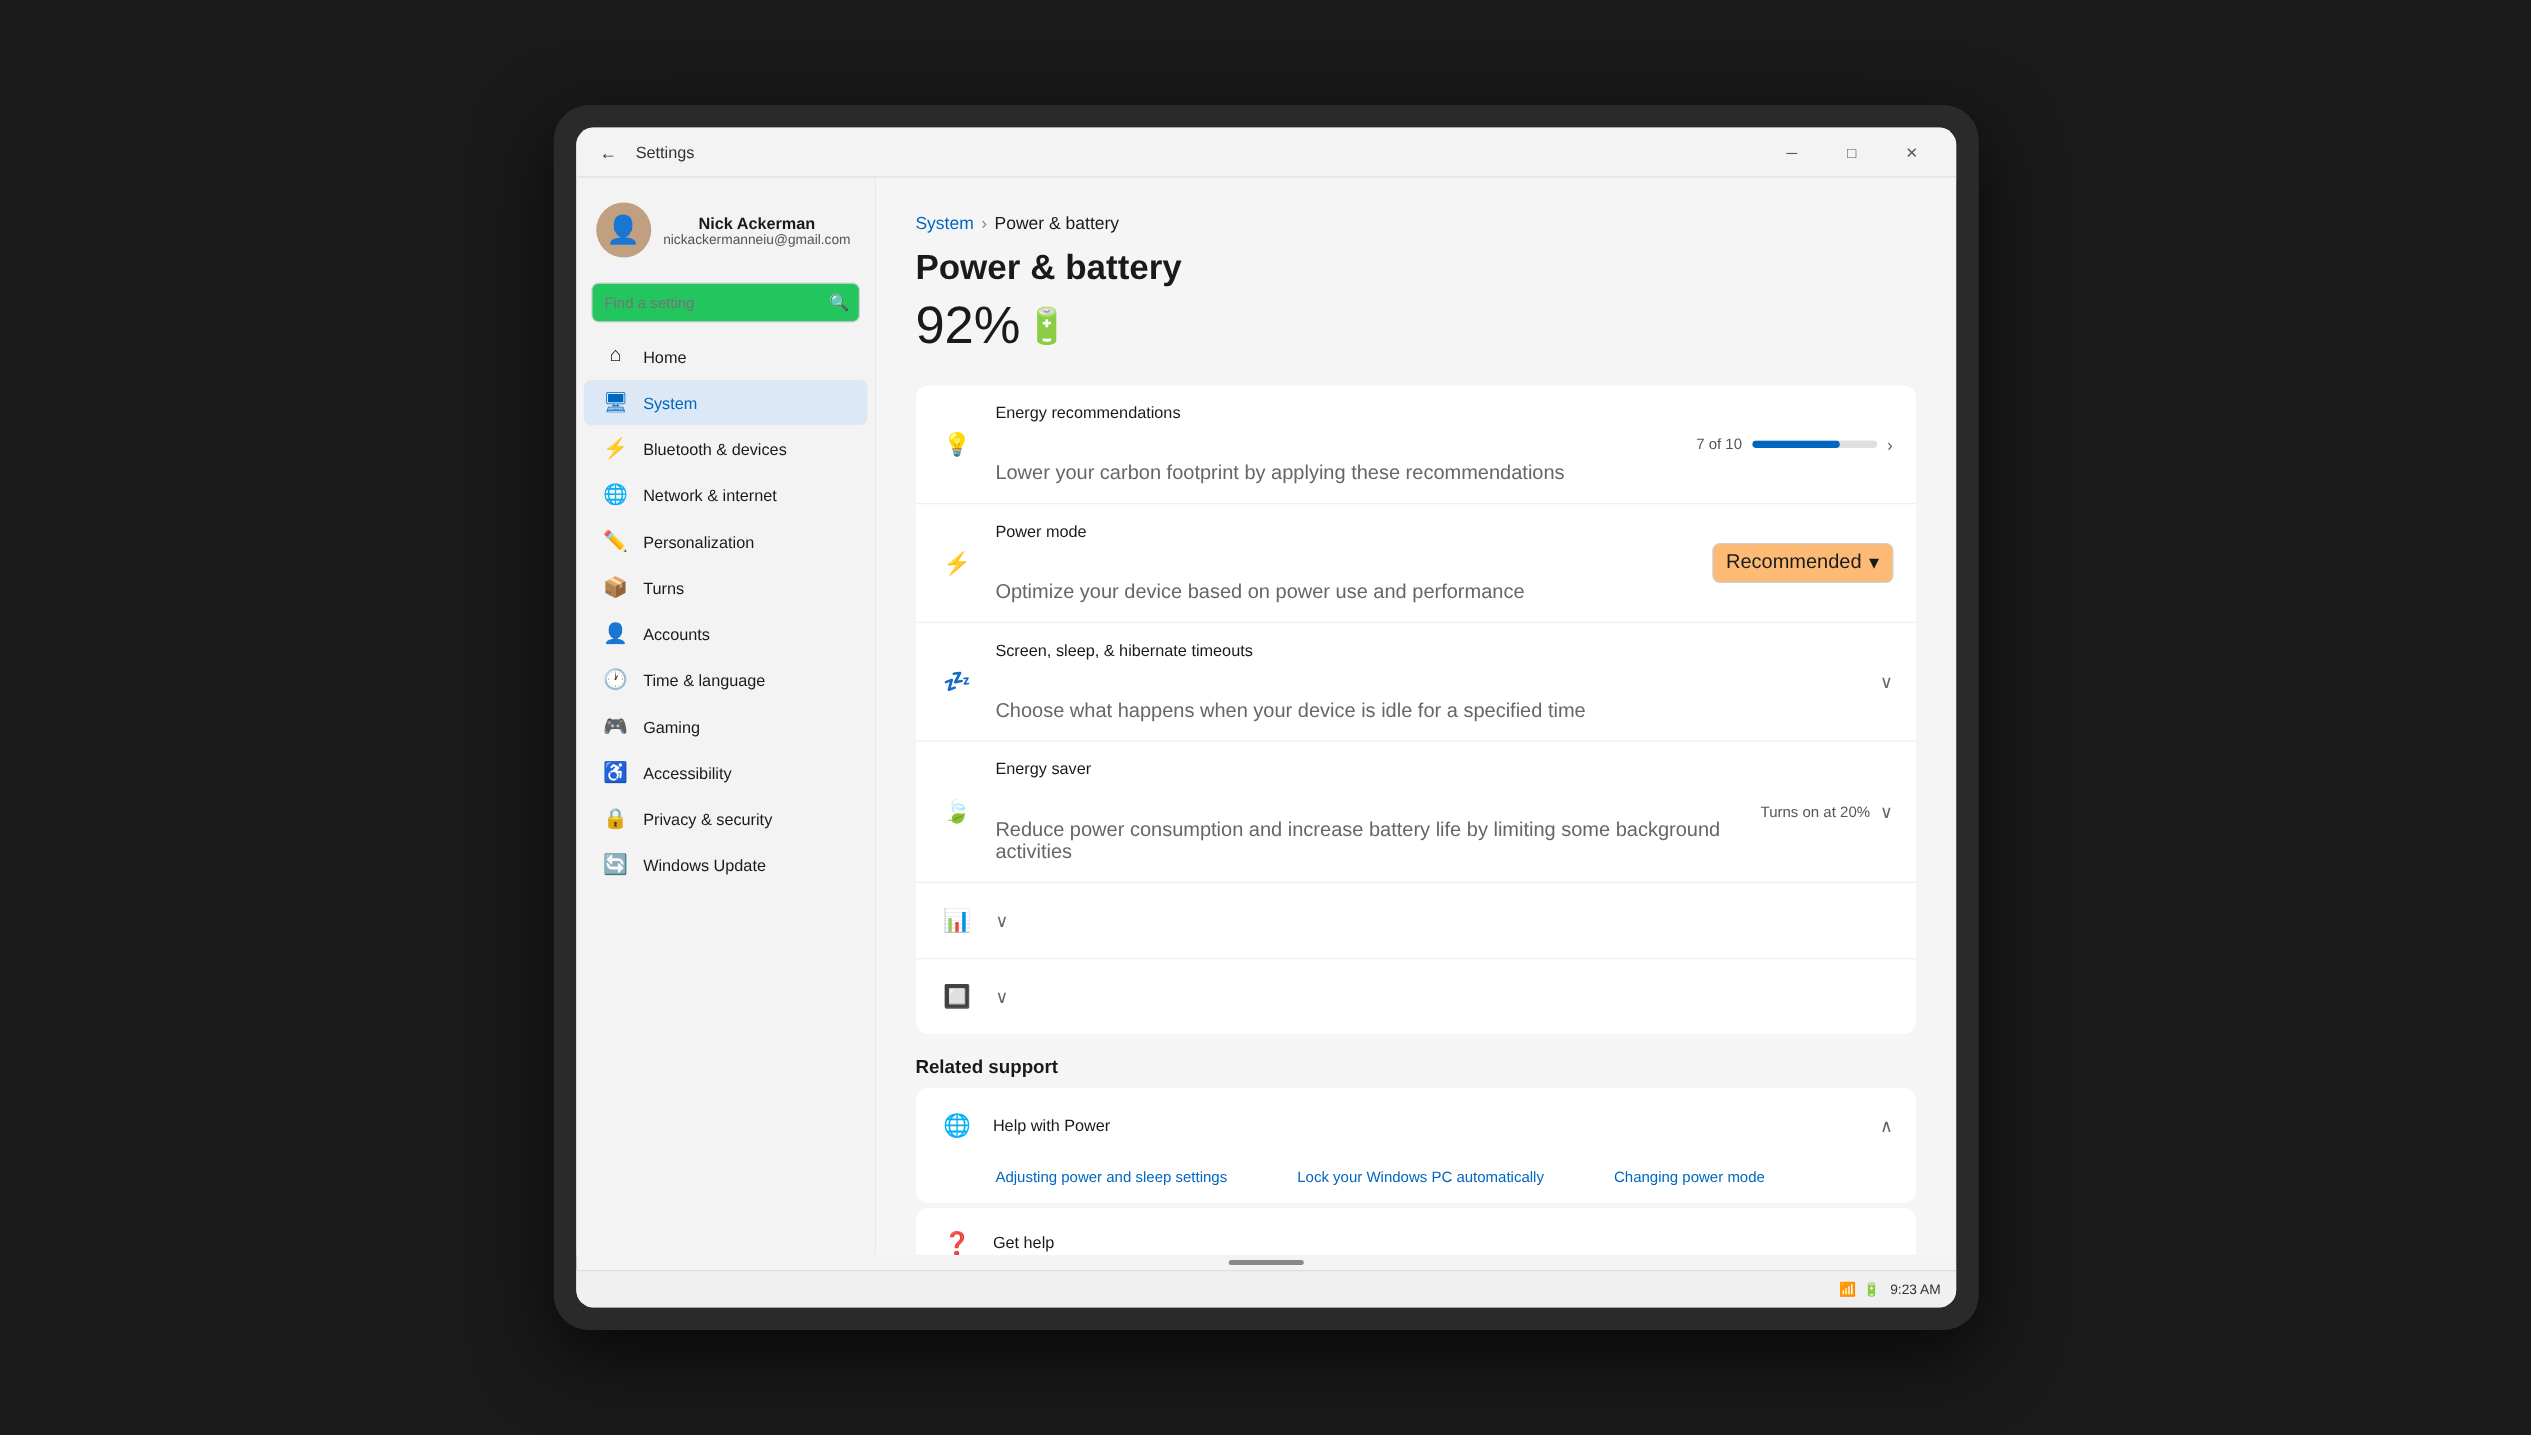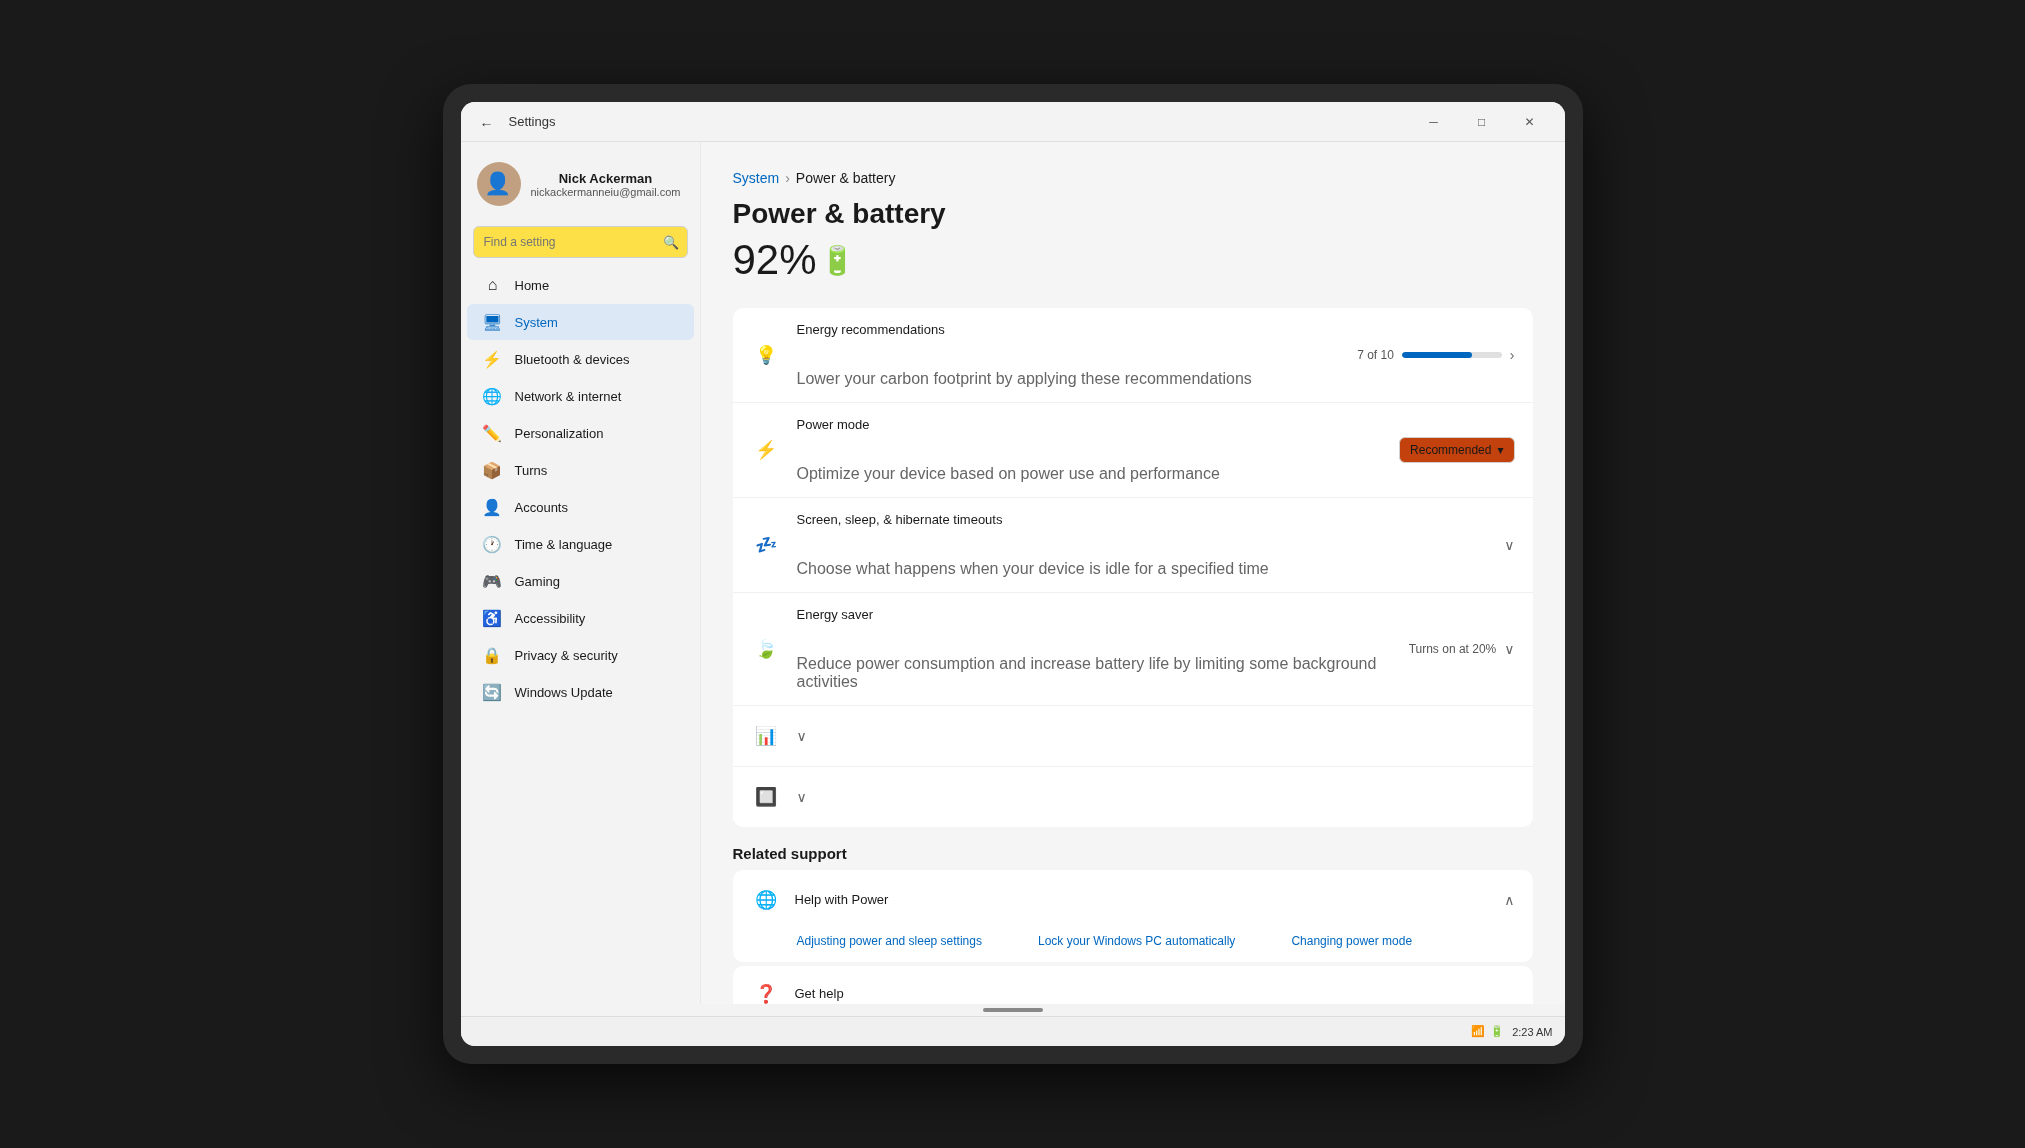--- a/index.html
+++ b/index.html
@@ -116,21 +116,21 @@
       margin: 4px 12px 8px 12px;
       position: relative;
     }
     .search-input {
       width: 100%;
       height: 32px;
       border: 1px solid #d0d0d0;
       border-radius: 6px;
       padding: 0 32px 0 10px;
       font-size: 12px;
-      background: #fde047;
+      background: #22c55e;
       color: #333;
       outline: none;
     }
     .search-icon {
       position: absolute;
       right: 8px;
       top: 50%;
       transform: translateY(-50%);
       font-size: 13px;
       color: #666;
@@ -260,25 +260,25 @@
     .progress-bar-fill {
       height: 100%;
       background: #0067c0;
       border-radius: 3px;
     }
     .chevron {
       color: #666;
       font-size: 14px;
     }
     .dropdown-btn {
-      background: #c2410c;
+      background: #fdba74;
       border: 1px solid #d0d0d0;
       border-radius: 6px;
       padding: 5px 10px;
-      font-size: 12px;
+      font-size: 16px;
       cursor: pointer;
       display: flex;
       align-items: center;
       gap: 6px;
       color: #1a1a1a;
     }
     .turns-on-text {
       font-size: 12px;
       color: #555;
     }
@@ -541,16 +541,16 @@
       </div>
     </div>
 
     <div class="scroll-indicator"></div>
 
     <div class="taskbar">
       <div class="taskbar-icons">
         <span>📶</span>
         <span>🔋</span>
       </div>
-      <span>2:23 AM</span>
+      <span>9:23 AM</span>
     </div>
   </div>
 </div>
 
 </body></html>

